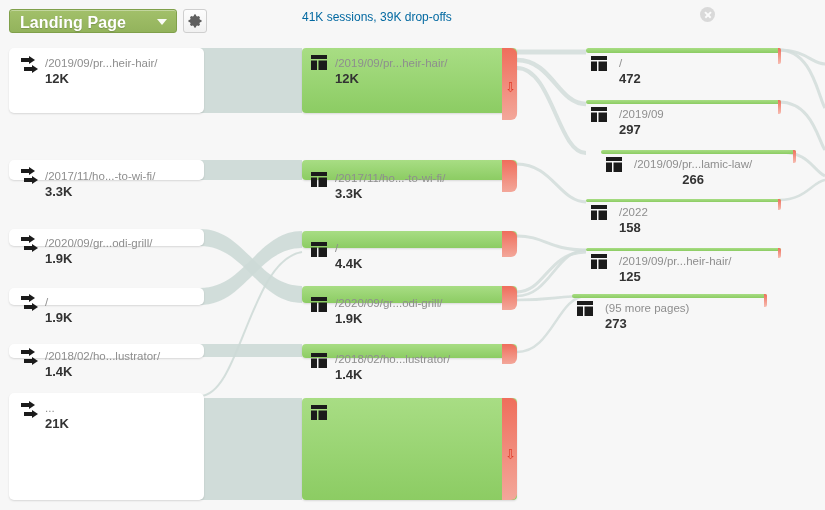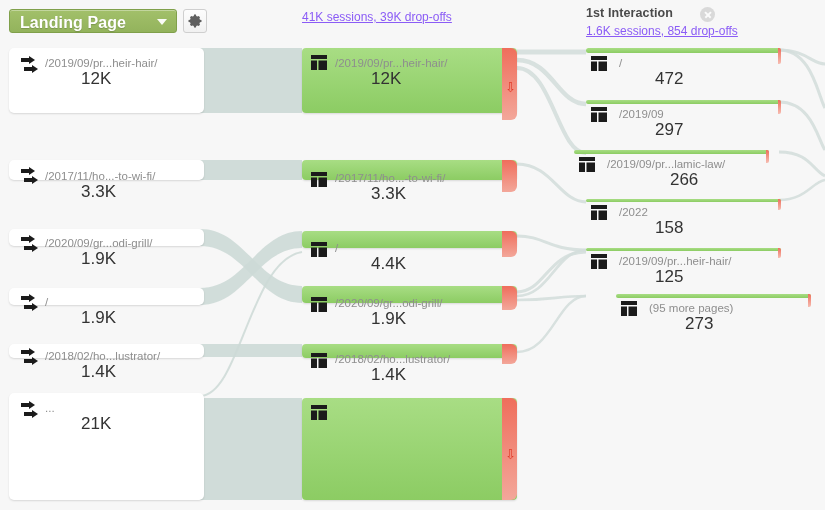--- a/index.html
+++ b/index.html
@@ -41,21 +41,21 @@
   }
   #gear-btn svg{position:absolute;left:4px;top:4px;}
 
   
   .col-head{position:absolute;top:6px;z-index:40;}
   .col-head .ch-title{
     font-size:12.5px;font-weight:bold;color:#4a4a4a;white-space:nowrap;
     letter-spacing:.1px;
   }
   .col-head .ch-sub{
-    margin-top:4px;font-size:12px;color:#8b5cf6;white-space:nowrap;text-decoration:underline;
+    margin-top:4px;font-size:12px;color:#0369a1;white-space:nowrap;
   }
   #head-start{left:302px;}
   #head-first{left:586px;}
   #close-first{
     position:absolute;left:700px;top:7px;width:15px;height:15px;
     border-radius:50%;background:#d9d9d9;cursor:pointer;
   }
   #close-first:before,#close-first:after{
     content:"";position:absolute;left:3.5px;top:6.8px;width:8px;height:1.6px;
     background:#fbfbfb;
@@ -109,21 +109,21 @@
   }
   .rnode .drop{
     position:absolute;left:192px;top:0;width:3px;height:100%;
     background:linear-gradient(to bottom,#ef6e5c,#f6bdb2);
     border-radius:0 2px 2px 0;cursor:pointer;
   }
   .rnode .lbl{position:absolute;left:33px;top:6px;z-index:22;white-space:nowrap;pointer-events:none;}
   .rnode .pgicon{position:absolute;left:5px;top:8px;z-index:23;}
 
   .t-name{font-size:11.5px;color:#8e8e8e;line-height:13px;}
-  .t-val{font-size:17px;color:#333333;font-weight:normal;line-height:14px;margin-top:1px;margin-left:36px;}
+  .t-val{font-size:13px;color:#333333;font-weight:bold;line-height:14px;margin-top:1px;}
 </style>
 </head>
 <body>
 
 <div id="stage">
 
   <div id="toolbar">
     <div id="dim-select">
       <span id="dim-label">Landing Page</span>
       <span id="dim-caret"></span>
@@ -133,24 +133,20 @@
         <path fill="#5f5f5f" d="M8 5.2A2.8 2.8 0 1 0 8 10.8 2.8 2.8 0 1 0 8 5.2zm0 1.5a1.3 1.3 0 1 1 0 2.6 1.3 1.3 0 0 1 0-2.6z"></path>
         <path fill="#5f5f5f" d="M9.1 0.6H6.9l-.3 1.7c-.45.15-.87.37-1.24.65L3.76 2.3 2.3 3.76l.65 1.6c-.28.37-.5.79-.65 1.24L.6 6.9v2.2l1.7.3c.15.45.37.87.65 1.24l-.65 1.6 1.46 1.46 1.6-.65c.37.28.79.5 1.24.65l.3 1.7h2.2l.3-1.7c.45-.15.87-.37 1.24-.65l1.6.65 1.46-1.46-.65-1.6c.28-.37.5-.79.65-1.24l1.7-.3V6.9l-1.7-.3a4.9 4.9 0 0 0-.65-1.24l.65-1.6L12.24 2.3l-1.6.65a4.9 4.9 0 0 0-1.24-.65L9.1.6z"></path>
       </svg>
     </div>
   </div>
 
   <div class="col-head" id="head-start">
     <div class="ch-sub">41K sessions, 39K drop-offs</div>
   </div>
 
-  <div class="col-head" id="head-first">
-    <div class="ch-title">1st Interaction</div>
-    <div class="ch-sub">1.6K sessions, 854 drop-offs</div>
-  </div>
   <div id="close-first"></div>
 
   <svg id="ribbons">
     <defs>
       <linearGradient id="gfade" x1="0" x2="1" y1="0" y2="0">
         <stop offset="0" stop-color="#cdd9d6" stop-opacity="0.95"></stop>
         <stop offset="1" stop-color="#cdd9d6" stop-opacity="0.95"></stop>
       </linearGradient>
     </defs>
 
@@ -388,21 +384,21 @@
           <rect x="0" y="5.5" width="6" height="9.5" fill="#1b1b1b"></rect>
           <rect x="7.5" y="5.5" width="8.5" height="9.5" fill="#1b1b1b"></rect>
         </svg>
     </span>
     <span class="lbl" style="top:4px;">
       <span class="t-name">/2019/09</span>
       <div class="t-val">297</div>
     </span>
   </div>
 
-  <div class="node rnode" style="left:574px;top:150px;width:195px;height:4px;text-align:center;">
+  <div class="node rnode" style="left:601px;top:150px;width:195px;height:4px;text-align:center;">
     <div class="bar"></div>
     <div class="drop" style="height:13px;"></div>
     <span class="pgicon" style="top:7px;">
       <svg width="16" height="15" viewBox="0 0 16 15">
           <rect x="0" y="0" width="16" height="4" fill="#1b1b1b"></rect>
           <rect x="0" y="5.5" width="6" height="9.5" fill="#1b1b1b"></rect>
           <rect x="7.5" y="5.5" width="8.5" height="9.5" fill="#1b1b1b"></rect>
         </svg>
     </span>
     <span class="lbl" style="top:4px;">
@@ -436,21 +432,21 @@
           <rect x="0" y="5.5" width="6" height="9.5" fill="#1b1b1b"></rect>
           <rect x="7.5" y="5.5" width="8.5" height="9.5" fill="#1b1b1b"></rect>
         </svg>
     </span>
     <span class="lbl" style="top:3px;">
       <span class="t-name">/2019/09/pr...heir-hair/</span>
       <div class="t-val">125</div>
     </span>
   </div>
 
-  <div class="node rnode" style="left:616px;top:294px;width:195px;height:4px;">
+  <div class="node rnode" style="left:572px;top:294px;width:195px;height:4px;">
     <div class="bar"></div>
     <div class="drop" style="height:13px;"></div>
     <span class="pgicon" style="top:7px;">
       <svg width="16" height="15" viewBox="0 0 16 15">
           <rect x="0" y="0" width="16" height="4" fill="#1b1b1b"></rect>
           <rect x="0" y="5.5" width="6" height="9.5" fill="#1b1b1b"></rect>
           <rect x="7.5" y="5.5" width="8.5" height="9.5" fill="#1b1b1b"></rect>
         </svg>
     </span>
     <span class="lbl" style="top:4px;">

